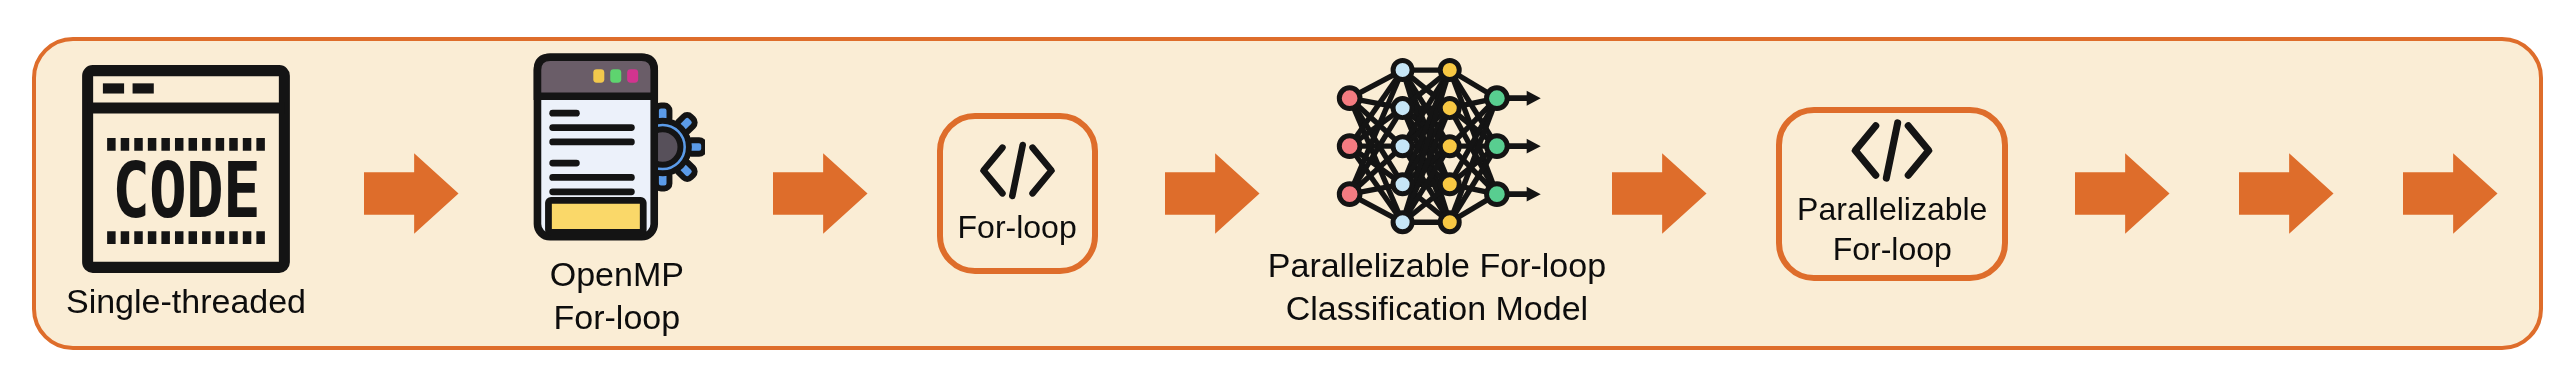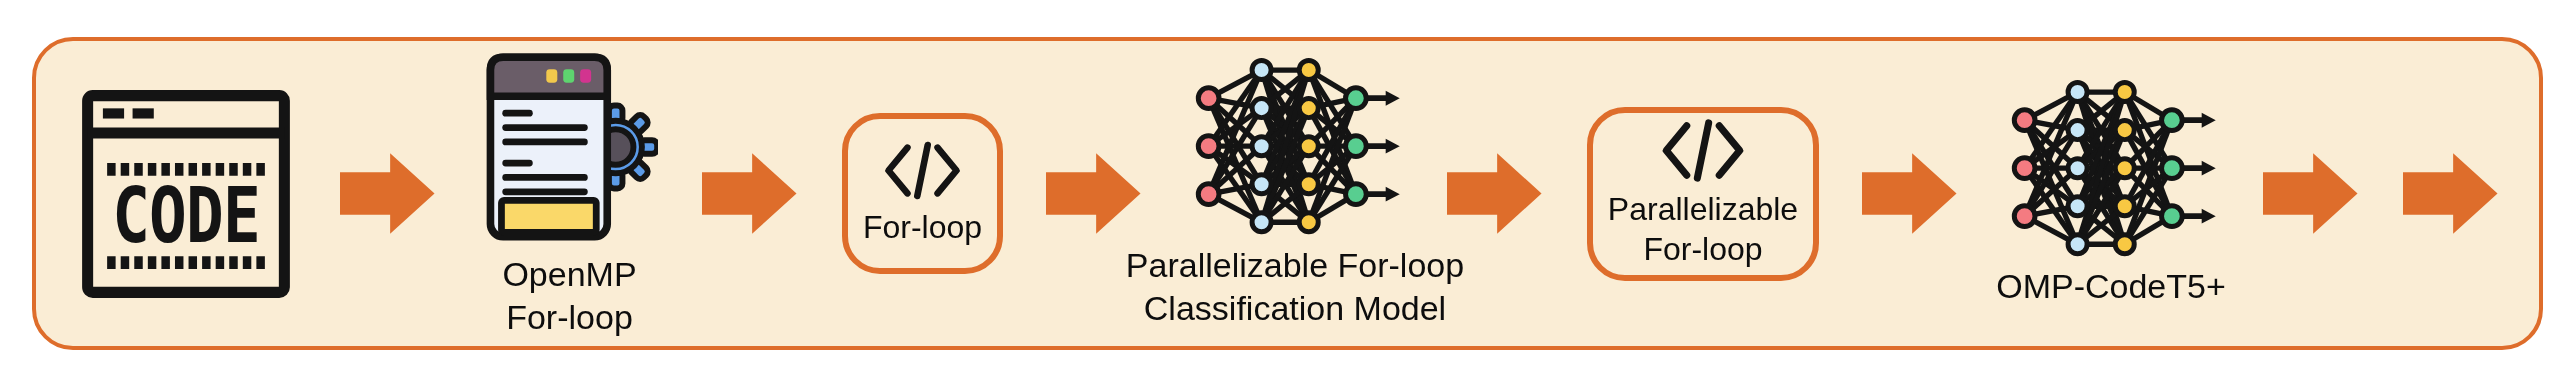--- a/index.html
+++ b/index.html
@@ -176,20 +176,21 @@
       <circle cx="204" cy="167" r="12.5" style="fill:#58CE90;stroke:var(--ink);stroke-width:6"></circle>
     </symbol>
 </svg>
 
 <div class="panel">
 
   <div class="station st-code">
     <svg class="icon-code" viewBox="0 0 250 250">
         <use href="#sym-code-window"></use>
       </svg>
+    <div class="label">Single-threaded</div>
   </div>
 
   <svg class="arrow" viewBox="0 0 118 108">
       <use href="#sym-arrow"></use>
     </svg>
 
   <div class="station st-browser">
     <svg class="icon-browser" viewBox="0 0 208 236">
         <use href="#sym-browser-gear"></use>
       </svg>
@@ -233,26 +234,20 @@
         </svg>
       <div class="label">Parallelizable
 For-loop</div>
     </div>
   </div>
 
   <svg class="arrow" viewBox="0 0 118 108">
       <use href="#sym-arrow"></use>
     </svg>
 
-  <div class="station st-nn">
-    <svg class="icon-nn" viewBox="0 0 262 220">
-        <use href="#sym-neural-network"></use>
-      </svg>
-    <div class="label">OMP-CodeT5+</div>
-  </div>
 
   <svg class="arrow" viewBox="0 0 118 108">
       <use href="#sym-arrow"></use>
     </svg>
 
 
   <svg class="arrow" viewBox="0 0 118 108">
       <use href="#sym-arrow"></use>
     </svg>
 

